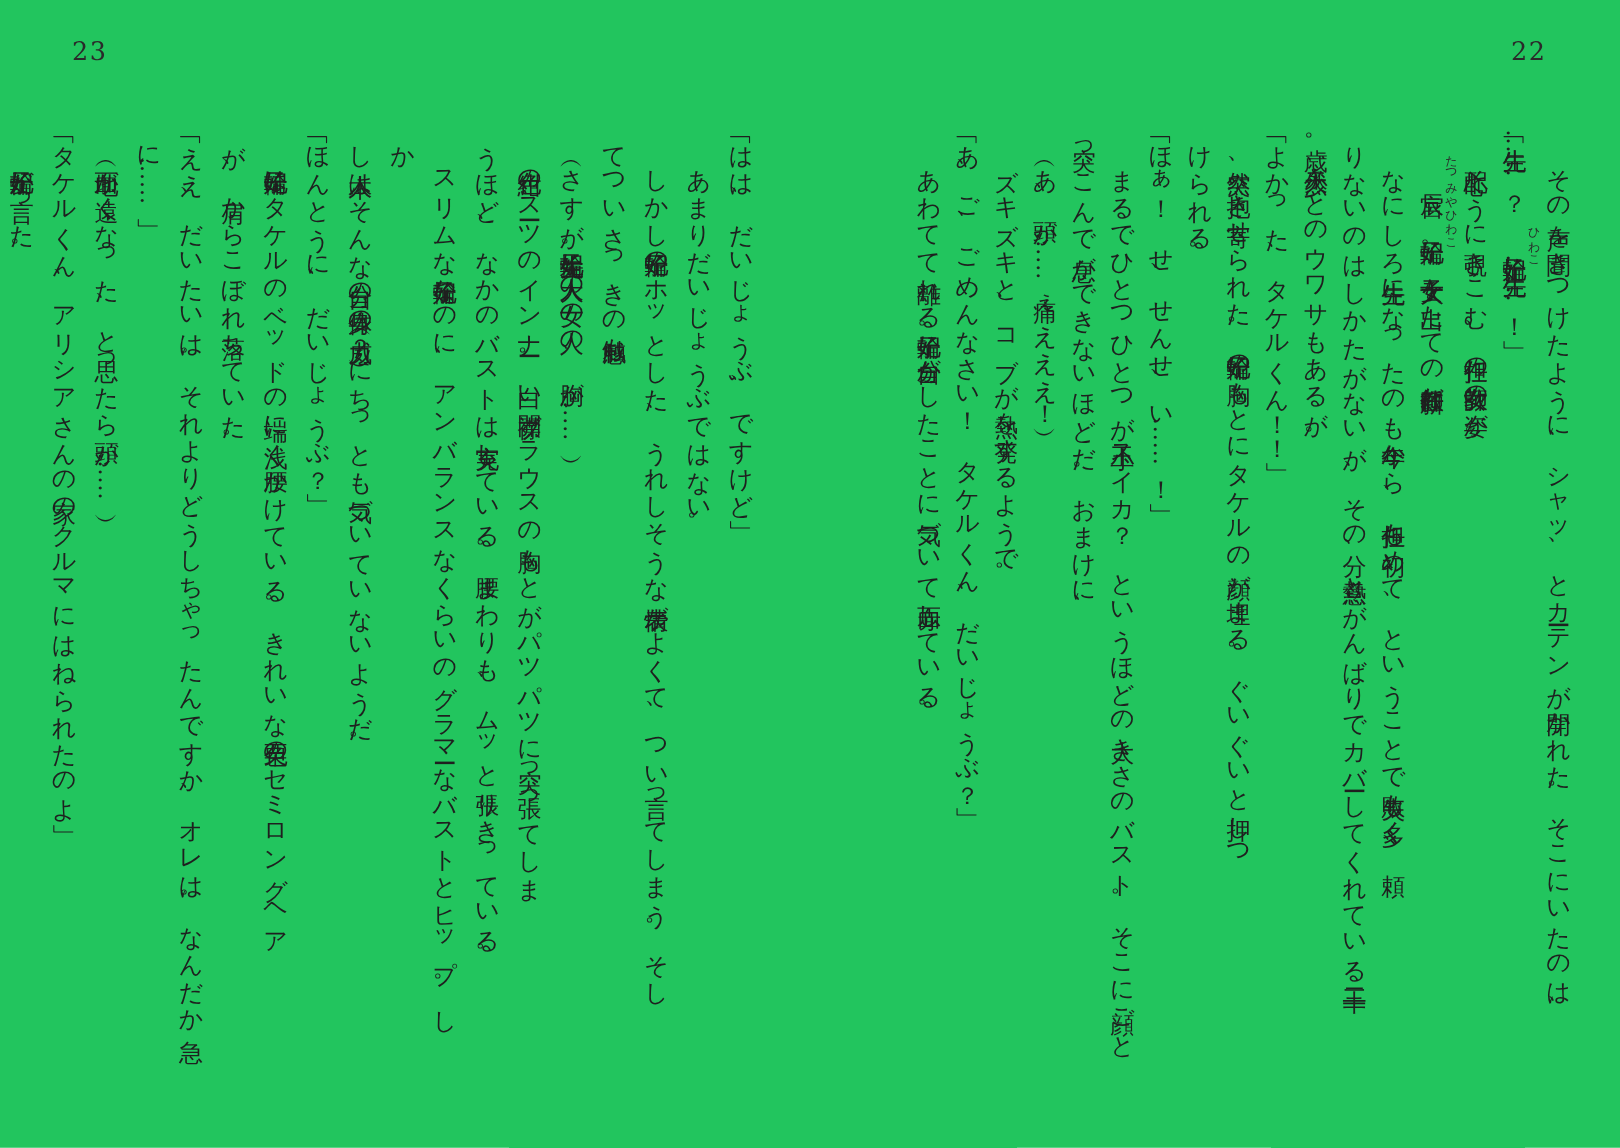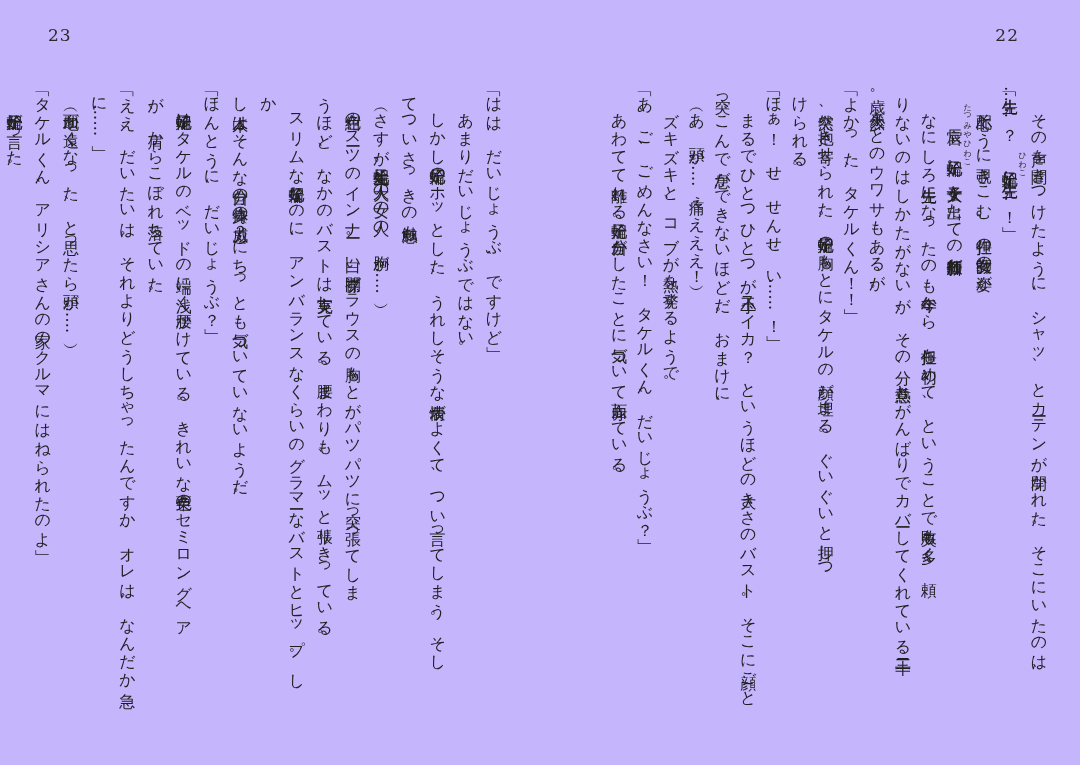--- a/index.html
+++ b/index.html
@@ -1,33 +1,33 @@
 <!DOCTYPE html>
 <html lang="ja"><head>
 <meta charset="utf-8">
 <style>
   html, body { margin: 0; padding: 0; }
   .spread {
     position: relative;
     width: 1080px;
     height: 765px;
-    background: #c4b5fd;
+    background: #22c55e;
     color: #1f1f1f;
     font-family: "DejaVu Serif", "Liberation Serif", serif;
     overflow: hidden;
   }
   .page-num {
     position: absolute;
     top: 25px;
     font-size: 17px;
     letter-spacing: 1px;
     color: #2a2a2a;
   }
   .page-num.left  { left: 48px; }
-  .page-num.right { right: 61px; }
+  .page-num.right { right: 49px; }
   .vtext {
     position: absolute;
     top: 86px;
     height: 612px;
     writing-mode: vertical-rl;
     text-orientation: mixed;
     font-size: 16px;
     overflow: visible;
   }
   .vtext p {

